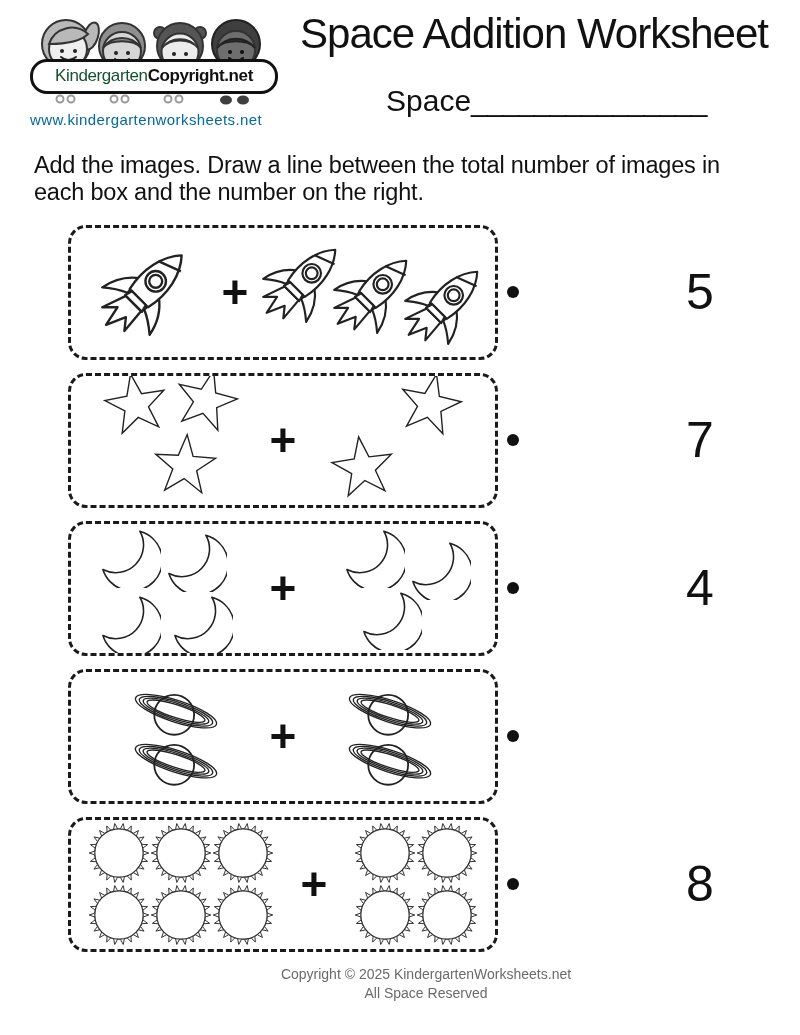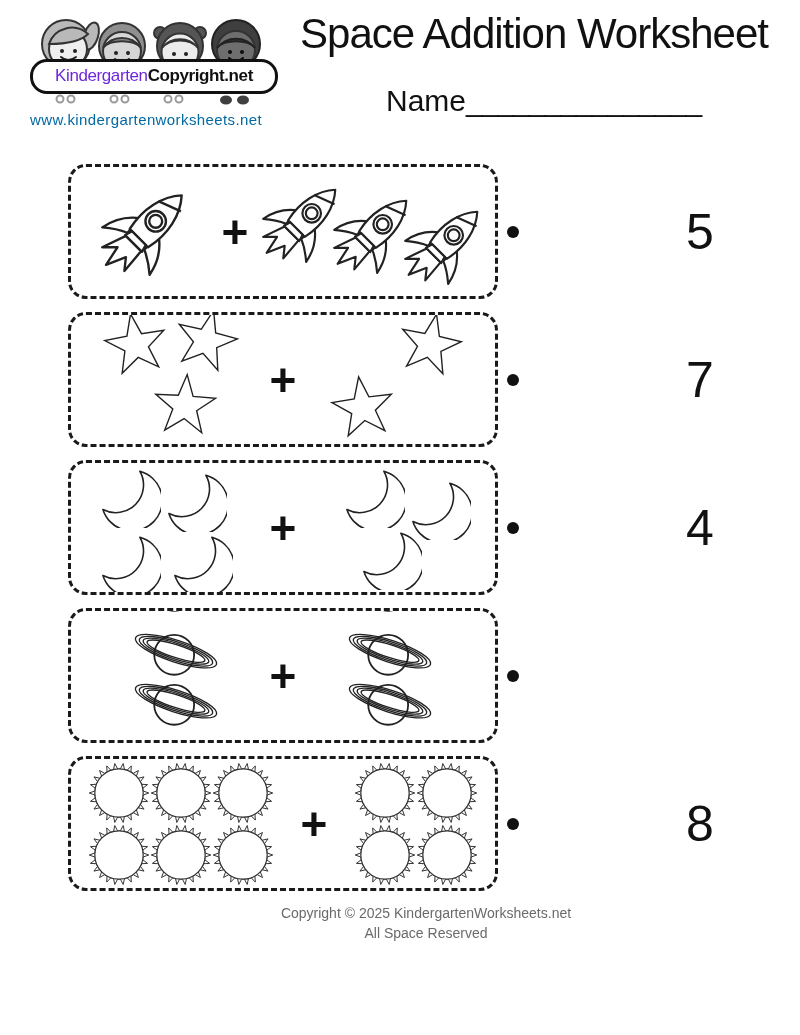--- a/index.html
+++ b/index.html
@@ -5,21 +5,21 @@
   html,body{margin:0;padding:0;background:#fff;}
   .sheet{width:800px;height:1035px;position:relative;overflow:hidden;background:#fff;
          font-family:"Liberation Sans",sans-serif;color:#111;}
   
   .header{display:flex;height:146px;}
   .logo{width:268px;padding:14px 0 0 30px;box-sizing:border-box;}
   .kids{display:block;width:238px;height:58px;margin-left:2px;}
   .banner{position:relative;z-index:2;width:248px;margin-top:-13px;box-sizing:border-box;
           border:3px solid #111;border-radius:17px;background:#fff;text-align:center;
           padding:4px 2px 5px;white-space:nowrap;}
-  .banner .b1{font-size:17px;color:#6d28d9;letter-spacing:-0.4px;}
+  .banner .b1{font-size:17px;color:#14532d;letter-spacing:-0.4px;}
   .banner .b2{font-size:17px;color:#111;font-weight:bold;letter-spacing:-0.4px;}
   .feet{display:block;width:238px;height:13px;margin-top:-1px;}
   .url{margin-top:5px;font-size:15px;color:#0369a1;letter-spacing:0.4px;}
   .titleblock{flex:1;padding-top:10px;}
   h1{margin:0;text-align:center;font-size:42px;font-weight:400;letter-spacing:-1px;}
   .namerow{margin-top:26px;padding-left:118px;font-size:30px;}
   .nameline{letter-spacing:-1px;}
   
   .instructions{margin:6px 28px 0 34px;font-size:23.5px;line-height:1.16;letter-spacing:-0.2px;}
   
@@ -162,25 +162,26 @@
             <circle cx="149" cy="6" r="3.5"></circle>
         </g>
         <ellipse cx="196" cy="7" rx="6" ry="4.5" fill="#3f3f3f"></ellipse>
         <ellipse cx="213" cy="7" rx="6" ry="4.5" fill="#3f3f3f"></ellipse>
       </svg>
       <div class="url">www.kindergartenworksheets.net</div>
     </div>
     <div class="titleblock">
       <h1>Space Addition Worksheet</h1>
       <div class="namerow">
-        <span>Name</span><span class="nameline">_______________</span>
+        <span>Space</span><span class="nameline">_______________</span>
       </div>
     </div>
   </div>
 
+  <p class="instructions">Add the images. Draw a line between the total number of images in each box and the number on the right.</p>
 
   <div id="problems">
   <div class="row">
     <div class="box layout-rocket">
       <div class="group left">
             <svg class="icon" viewBox="0 0 100 100">
               <use href="#sym-rocket"></use>
             </svg>
           </div>
       <div class="plus">+</div>

